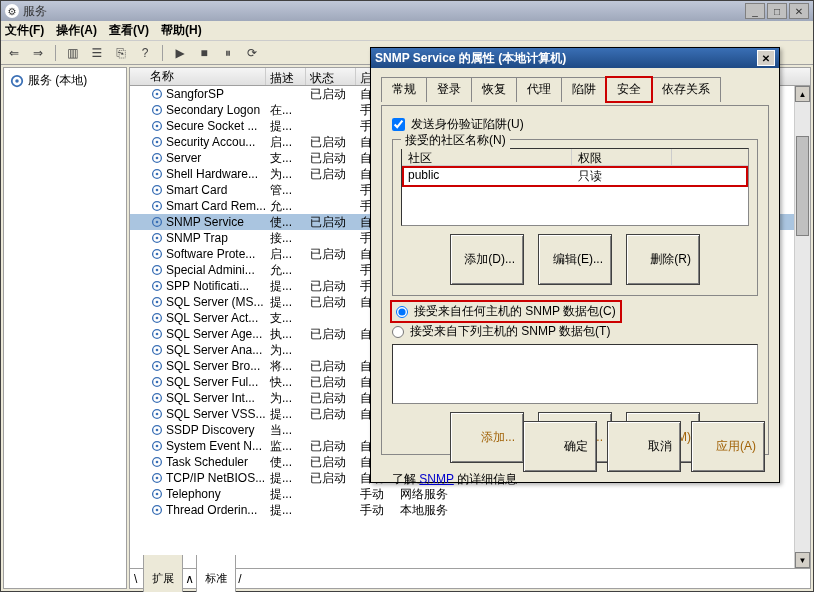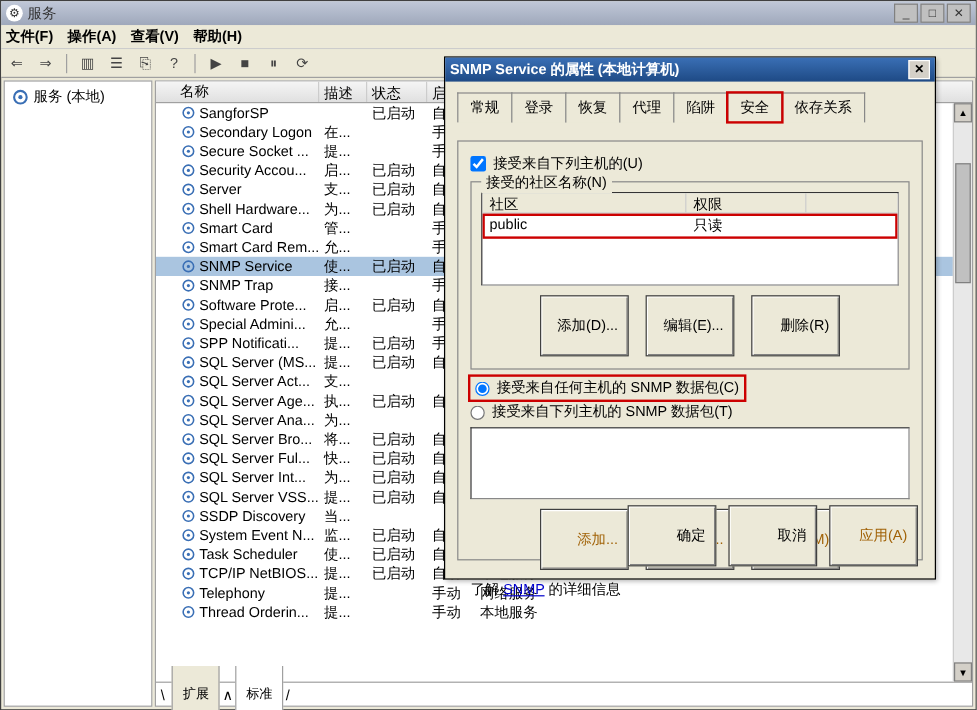--- a/index.html
+++ b/index.html
@@ -44,21 +44,21 @@
 .scrollbar { position: absolute; right: 0; top: 18px; bottom: 20px; width: 16px; background: #e8e8e8; border-left: 1px solid #ccc; }
 .scroll-btn { height: 16px; background: #d4d0c8; border: 1px solid #808080; display: flex; align-items: center; justify-content: center; font-size: 8px; cursor: pointer; }
 .scroll-thumb { position: absolute; left: 1px; right: 1px; top: 50px; height: 100px; background: #c0c0c0; border: 1px solid #808080; cursor: pointer; }
 
 
 .dialog { position: absolute; left: 370px; top: 47px; width: 410px; height: 436px; background: #ece9d8; border: 1px solid #000; box-shadow: 2px 2px 4px rgba(0,0,0,0.3); }
 .dialog-titlebar { height: 20px; background: linear-gradient(#3a6fb5, #1e4a85); color: #fff; display: flex; align-items: center; padding: 0 4px; font-weight: bold; }
 .dialog-titlebar .title { flex: 1; }
 .dialog-close { width: 18px; height: 16px; background: #d4d0c8; color: #000; border: 1px solid #fff; display: flex; align-items: center; justify-content: center; font-size: 10px; cursor: pointer; }
 
-.tabstrip { display: flex; margin: 8px 10px 16px 10px; position: relative; top: 1px; }
+.tabstrip { display: flex; margin: 8px 10px 4px 10px; position: relative; top: 1px; }
 .tab { padding: 3px 10px; background: #ece9d8; border: 1px solid #888; border-bottom: none; cursor: pointer; margin-right: -1px; position: relative; }
 .tab.active { background: #ece9d8; z-index: 2; border-bottom: 1px solid #ece9d8; }
 .tab.hilite { outline: 2px solid #c00; outline-offset: -1px; }
 
 .tab-panel { margin: 0 10px 8px 10px; border: 1px solid #888; background: #ece9d8; padding: 10px; height: 350px; position: relative; }
 
 .chk-row { display: flex; align-items: center; gap: 6px; margin-bottom: 6px; }
 .chk-row input { width: 13px; height: 13px; }
 
 .group { border: 1px solid #888; padding: 8px 8px 10px 8px; margin-bottom: 6px; position: relative; }
@@ -574,21 +574,21 @@
     <div class="tab">登录</div>
     <div class="tab">恢复</div>
     <div class="tab">代理</div>
     <div class="tab">陷阱</div>
     <div class="tab active hilite">安全</div>
     <div class="tab">依存关系</div>
   </div>
   <div class="tab-panel">
     <div class="chk-row">
       <input type="checkbox" checked="" style="">
-      <span>接受来自下列主机的(U)</span>
+      <span>发送身份验证陷阱(U)</span>
     </div>
     <div class="group">
       <div class="group-title">接受的社区名称(N)</div>
       <div class="listbox">
         <div class="listbox-header">
           <div class="lcol lcol-name">社区</div>
           <div class="lcol lcol-perm">权限</div>
         </div>
         <div class="listbox-row hilite">
           <div class="lcell lcol-name">public</div>

